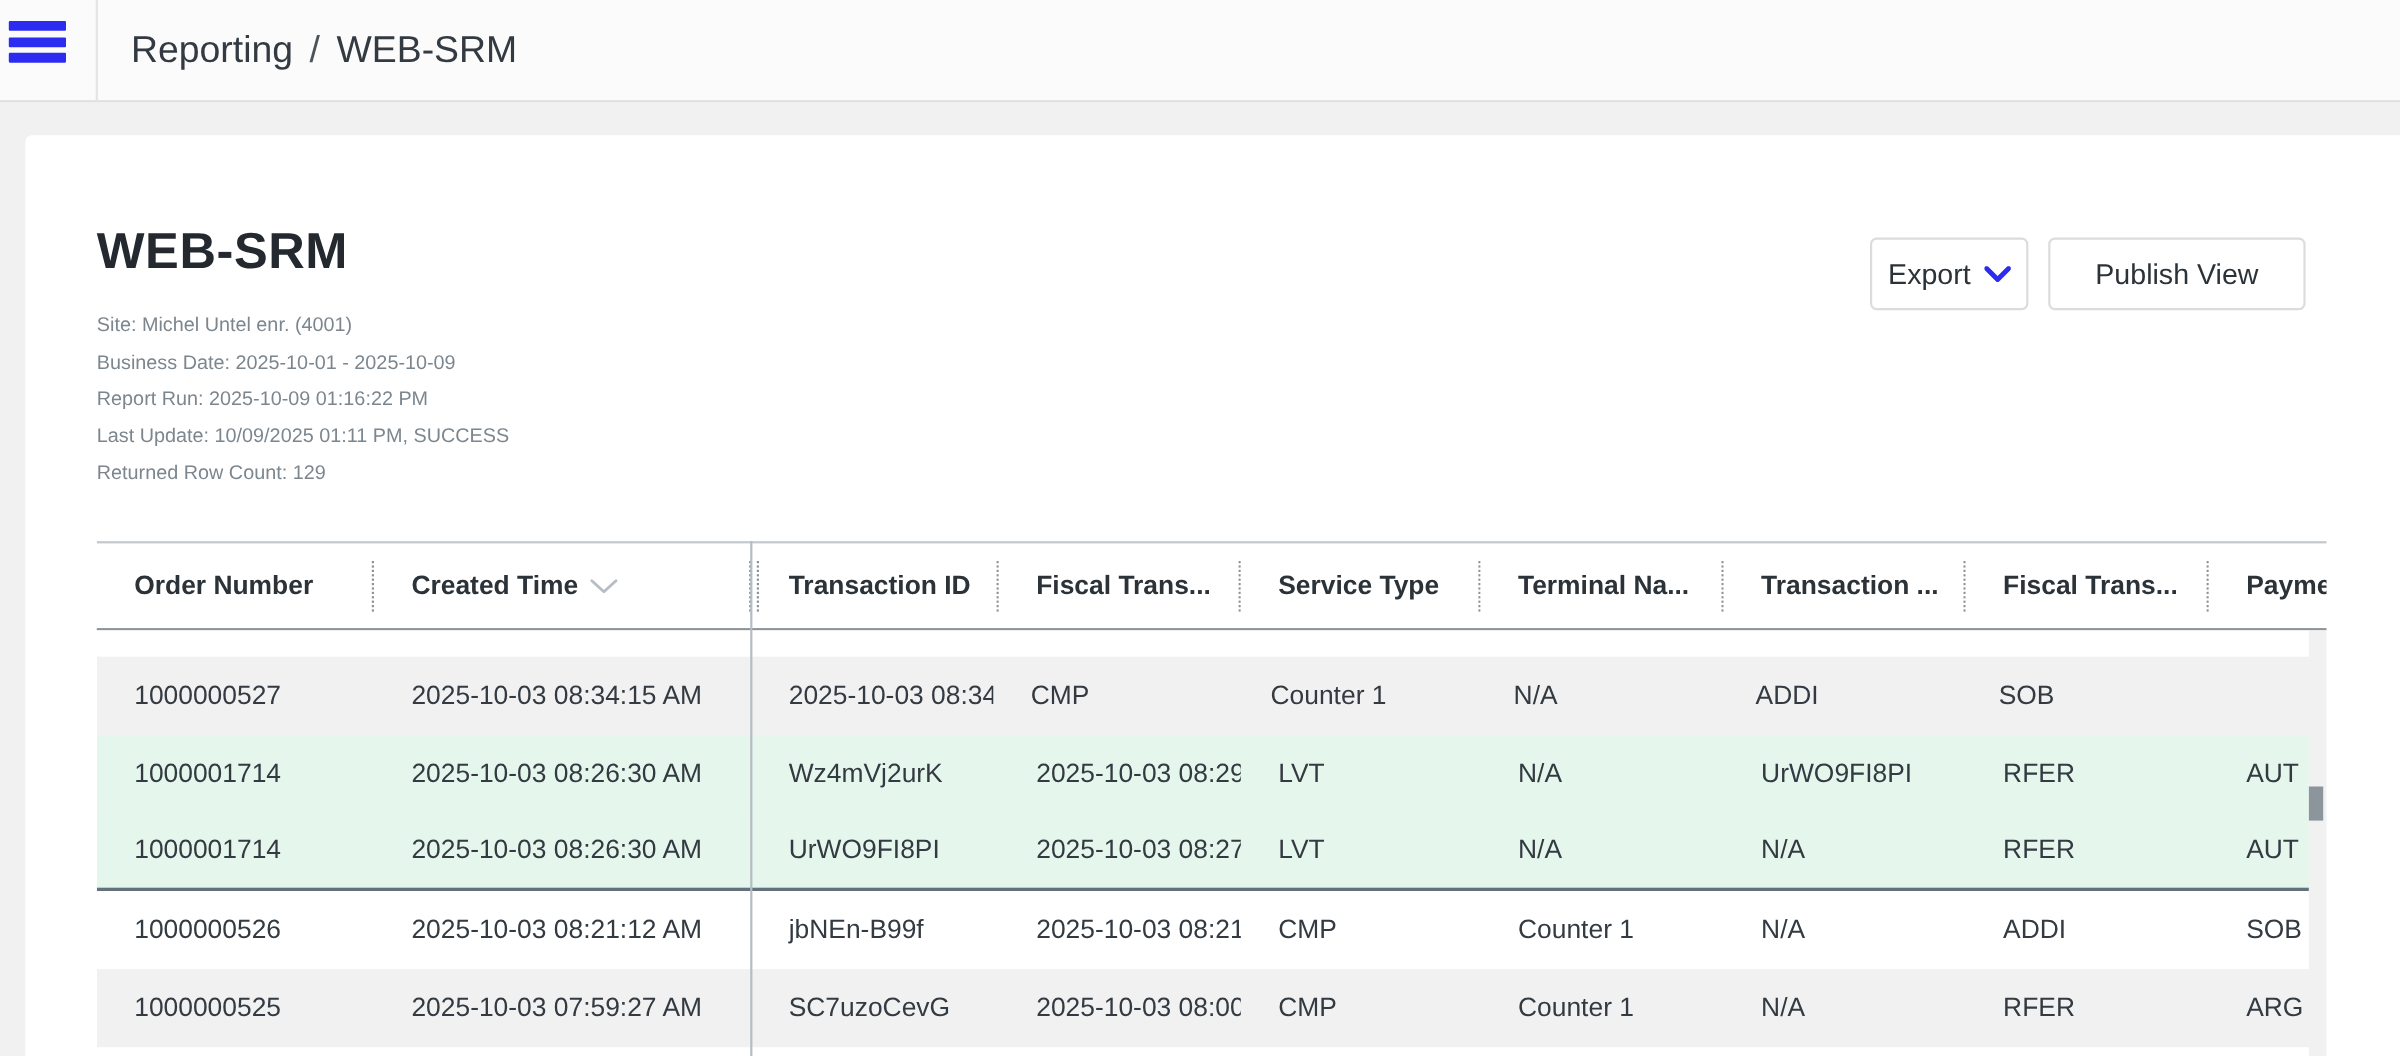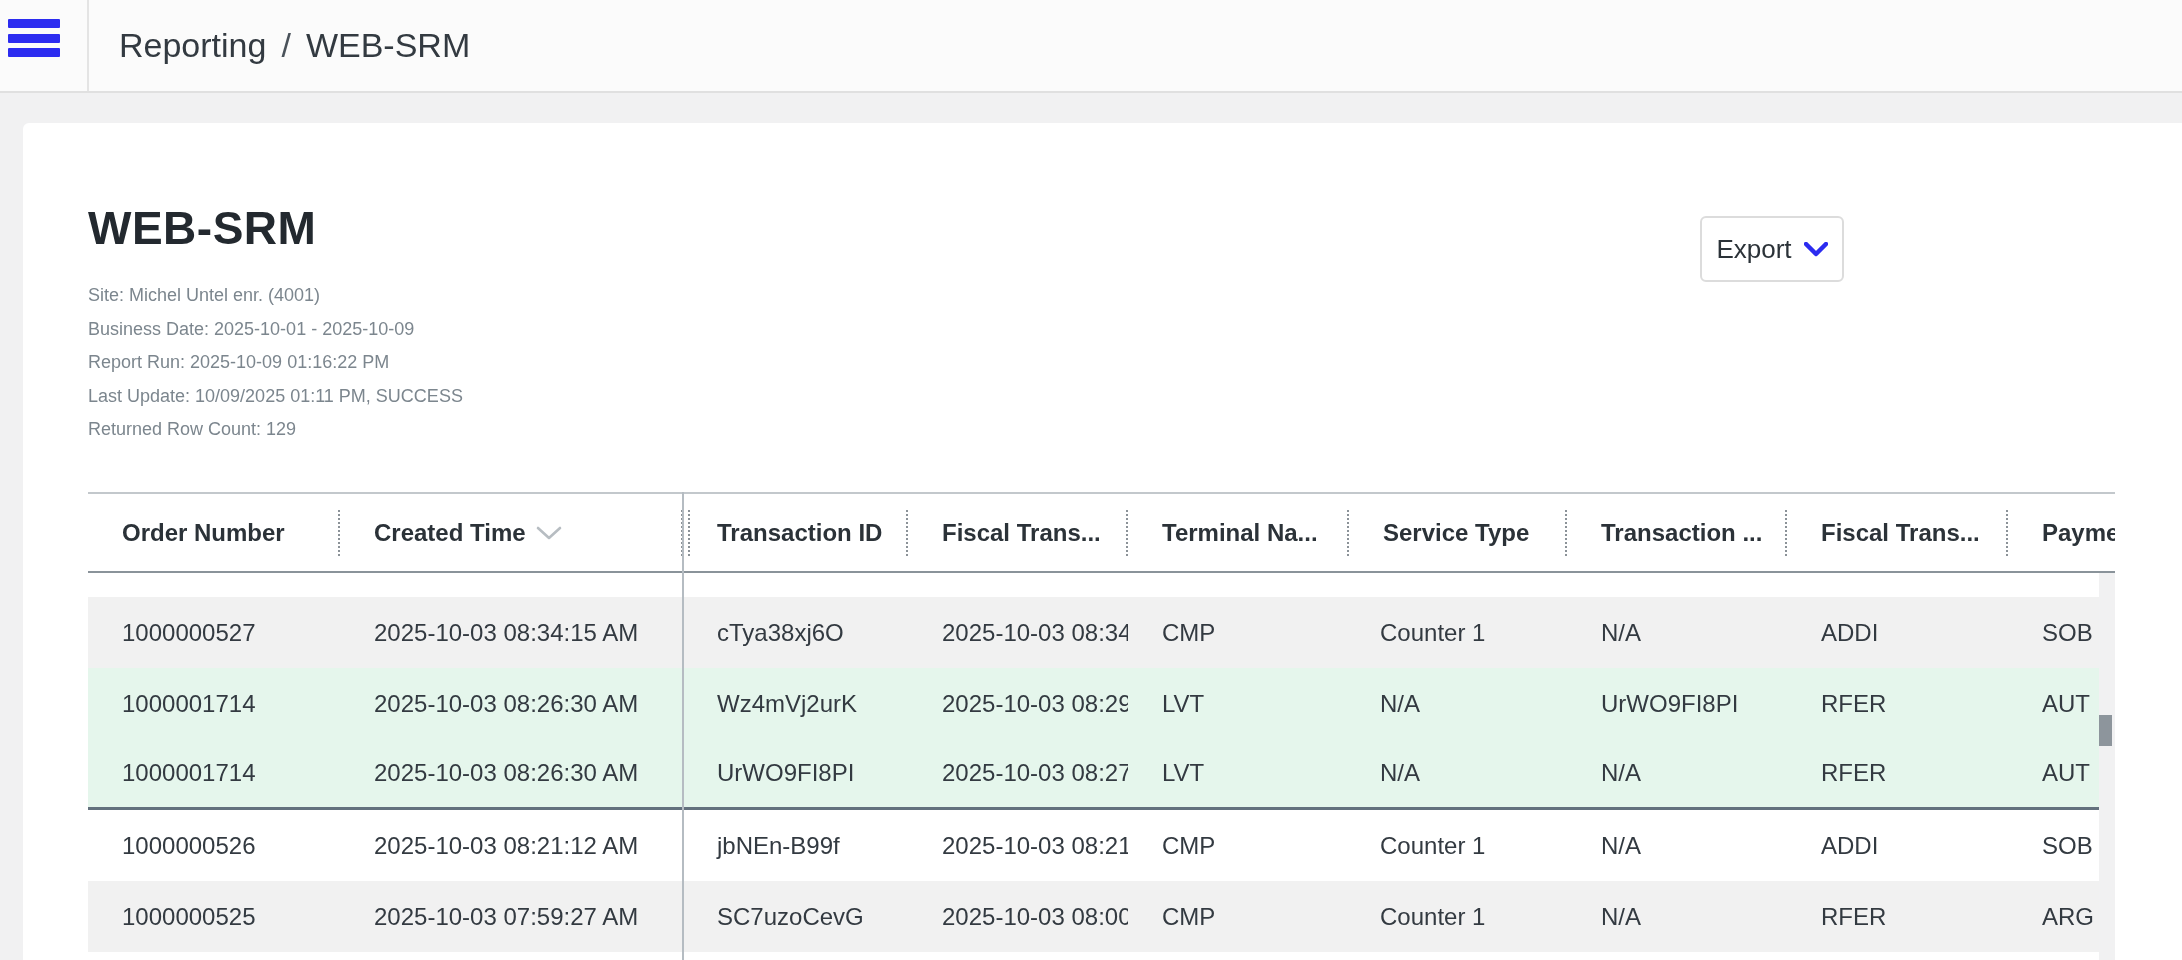--- a/index.html
+++ b/index.html
@@ -133,62 +133,64 @@
 
   <button class="btn btn-export">
     <span>Export</span>
     <span style="display:inline-flex;">
       <svg width="24" height="15" viewBox="0 0 24 15">
         <polyline points="2,2 12,12 22,2" fill="none" stroke="#2c2cf0" stroke-width="4.5" stroke-linecap="round" stroke-linejoin="round"></polyline>
       </svg>
     </span>
   </button>
 
+  <button class="btn btn-publish">
+    <span>Publish View</span>
+  </button>
 
   <div class="grid">
     <div class="grid-header" id="grid-header">
         <div class="gh" style="width: 252px;">
           <span>Order Number</span>
         </div>
         <div class="gh" style="width: 343px;">
           <span>Created Time</span>
           <span class="sort-icon">
             <svg width="26" height="16" viewBox="0 0 26 16">
               <polyline points="2,3 13,13 24,3" fill="none" stroke="#b7bdc2" stroke-width="2.6" stroke-linecap="round" stroke-linejoin="round"></polyline>
             </svg>
           </span>
         </div>
         <div class="gh scroll-first" style="width: 225px;">
           <span>Transaction ID</span>
         </div>
         <div class="gh" style="width: 220px;">
           <span>Fiscal Trans...</span>
         </div>
+        <div class="gh" style="width: 218px;">
+          <span>Service Type</span>
+        </div>
         <div class="gh" style="width: 221px;">
           <span>Terminal Na...</span>
-        </div>
-        <div class="gh" style="width: 218px;">
-          <span>Service Type</span>
         </div>
         <div class="gh" style="width: 220px;">
           <span>Transaction ...</span>
         </div>
         <div class="gh" style="width: 221px;">
           <span>Fiscal Trans...</span>
         </div>
         <div class="gh last" style="width: 200px;">
           <span>Payment</span>
         </div>
       </div>
     <div class="grid-body" id="grid-body">
       <div class="body-spacer"></div>
     <div class="grid-row stripe">
           <div class="gc" style="width: 252px;">1000000527</div>
           <div class="gc" style="width: 343px; text-align: right;">2025-10-03 08:34:15 AM</div>
-          <div class="gc" style="width: 225px;">cTya38xj6O</div>
           <div class="gc" style="width: 220px;">2025-10-03 08:34:1</div>
           <div class="gc" style="width: 218px;">CMP</div>
           <div class="gc" style="width: 221px;">Counter 1</div>
           <div class="gc" style="width: 220px;">N/A</div>
           <div class="gc" style="width: 221px;">ADDI</div>
           <div class="gc" style="width: 200px;">SOB</div>
         </div>
         <div class="grid-row green">
           <div class="gc" style="width: 252px;">1000001714</div>
           <div class="gc" style="width: 343px;">2025-10-03 08:26:30 AM</div>

